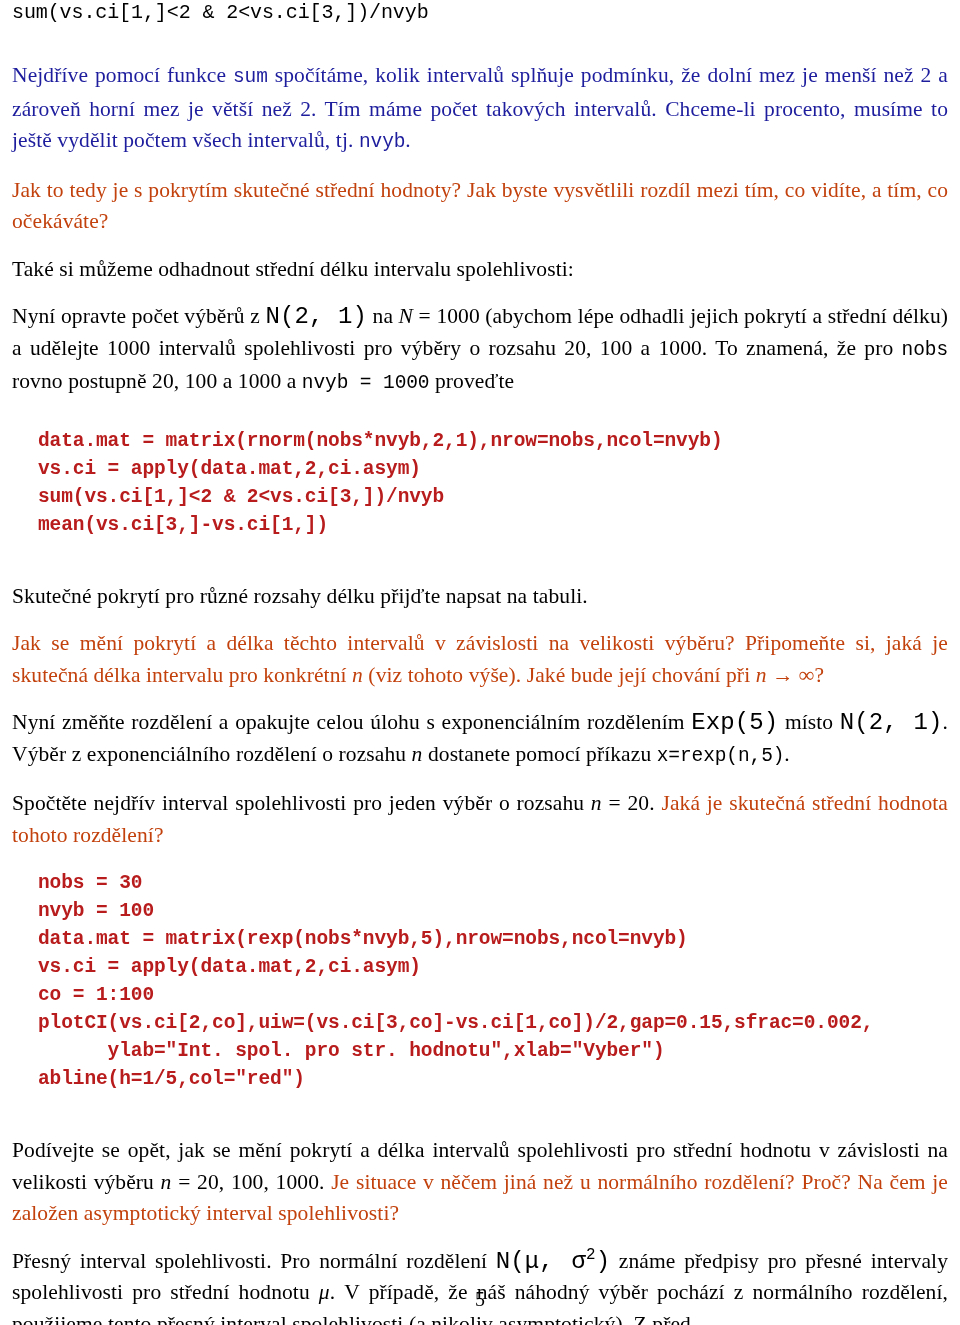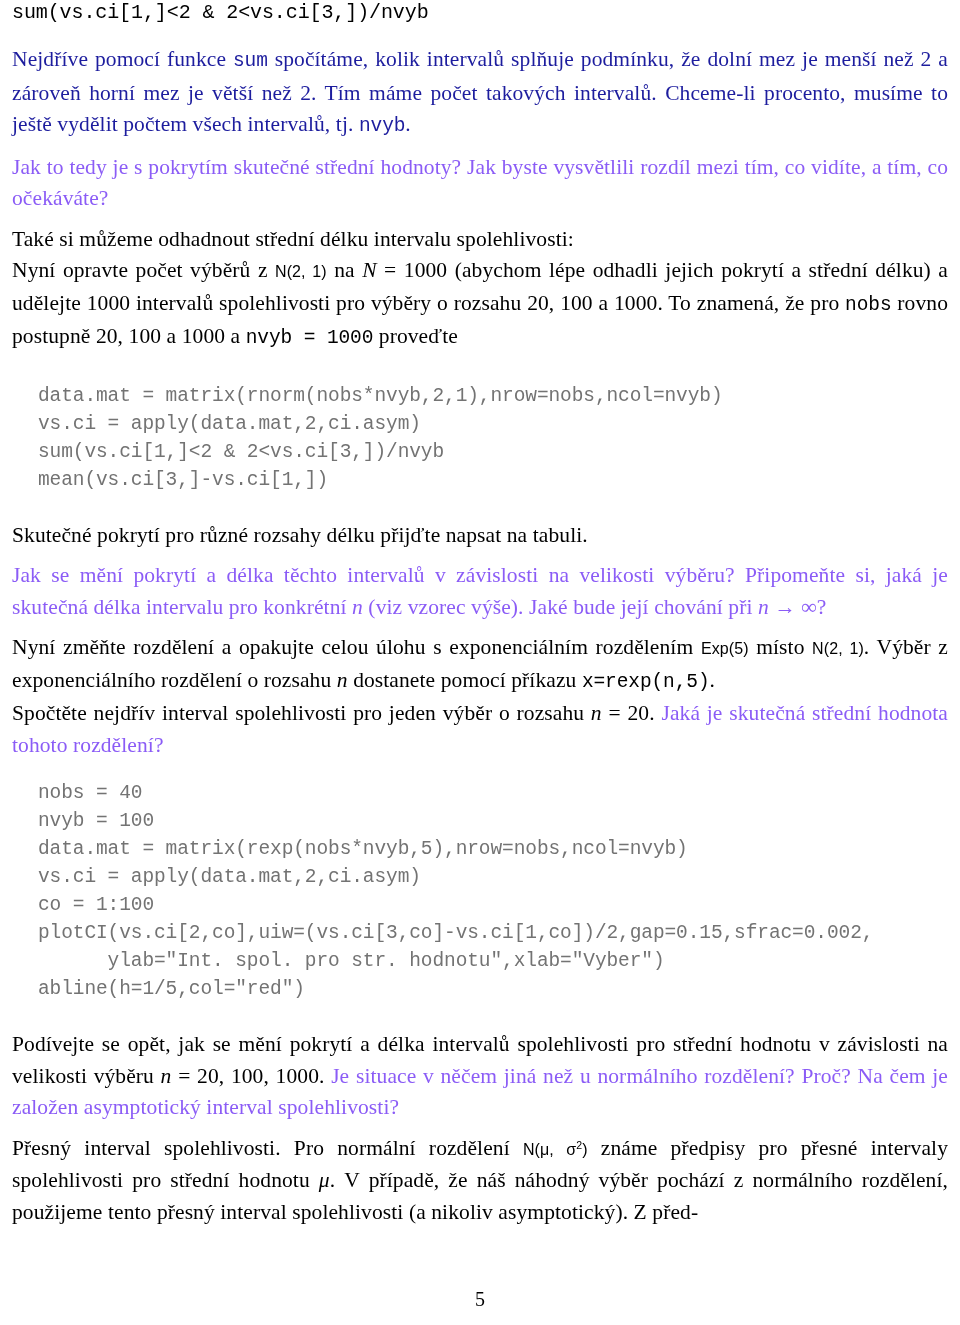--- a/index.html
+++ b/index.html
@@ -27,60 +27,61 @@
     left: 12px;
     top: 0;
     width: 936px;
   }
 
   
   .para {
     font-size: 21.5px;
     line-height: 31.5px;
     text-align: justify;
-    margin: 0 0 9px 0;
+    margin: 16px 0 9px 0;
     letter-spacing: 0.1px;
   }
   .tight { margin-bottom: 0px; }
   .blue { color: #1d1d9e; }
-  .red  { color: #8b5cf6; }
+  .red  { color: #c2410c; }
   .black{ color: #000000; }
 
   .mono {
     font-family: "Liberation Mono", "DejaVu Sans Mono", monospace;
     font-size: 19.5px;
     letter-spacing: -0.1px;
   }
   .codeline {
     font-family: "Liberation Mono", "DejaVu Sans Mono", monospace;
     font-size: 19.5px;
     line-height: 28px;
     white-space: pre;
-    color: #737373;
+    color: #b91c1c;
     letter-spacing: -0.1px;
+    font-weight: bold;
   }
   .codeblock {
     margin: 0;
     padding: 0 0 0 26px;
   }
   .topcode {
     font-family: "Liberation Mono", "DejaVu Sans Mono", monospace;
     font-size: 20px;
     line-height: 26px;
     white-space: pre;
     color: #000000;
     letter-spacing: -0.1px;
   }
   .mathit {
     font-family: "Liberation Serif", "DejaVu Serif", serif;
     font-style: italic;
   }
   .mathsf {
-    font-family: Liberation Sans, sans-serif;
-    font-size: 16px;
+    font-family: Liberation Mono, monospace;
+    font-size: 24px;
   }
   b, .bold { font-weight: normal; }
   sup { font-size: 0.66em; vertical-align: super; line-height: 0; }
   .spacer-md { height: 18px; }
   .spacer-lg { height: 26px; }
 
   .pageno {
     position: absolute;
     left: 0;
     top: 1288px;
@@ -115,31 +116,31 @@
       <div class="codeline">data.mat = matrix(rnorm(nobs*nvyb,2,1),nrow=nobs,ncol=nvyb)</div>
       <div class="codeline">vs.ci = apply(data.mat,2,ci.asym)</div>
       <div class="codeline">sum(vs.ci[1,]&lt;2 &amp; 2&lt;vs.ci[3,])/nvyb</div>
       <div class="codeline">mean(vs.ci[3,]-vs.ci[1,])</div>
     </div>
 
     <div class="spacer-lg"></div>
 
     <p class="para black">Skutečné pokrytí pro různé rozsahy délku přijďte napsat na tabuli.</p>
 
-    <p class="para red"><span>Jak se mění pokrytí a délka těchto intervalů v závislosti na velikosti výběru? Připomeňte si, jaká je skutečná délka intervalu pro konkrétní </span><span class="mathit">n</span><span> (viz vzorec výše). Jaké bude její chování při </span><span class="mathit">n → ∞</span><span>?</span></p>
+    <p class="para red"><span>Jak se mění pokrytí a délka těchto intervalů v závislosti na velikosti výběru? Připomeňte si, jaká je skutečná délka intervalu pro konkrétní </span><span class="mathit">n</span><span> (viz tohoto výše). Jaké bude její chování při </span><span class="mathit">n → ∞</span><span>?</span></p>
 
     <p class="para black tight"><span>Nyní změňte rozdělení a opakujte celou úlohu s </span><b>exponenciálním rozdělením</b><span>&nbsp;</span><span class="mathsf">Exp(5)</span><span> místo </span><span class="mathsf">N(2, 1)</span><span>. Výběr z exponenciálního rozdělení o rozsahu </span><span class="mathit">n</span><span> dostanete pomocí příkazu </span><span class="mono">x=rexp(n,5)</span><span>.</span></p>
 
     <p class="para black tight"><span>Spočtěte nejdřív interval spolehlivosti pro jeden výběr o rozsahu </span><span class="mathit">n</span><span> = 20. </span><span class="red">Jaká je skutečná střední hodnota tohoto rozdělení?</span></p>
 
 
     <div class="spacer-md"></div>
 
     <div class="codeblock">
-      <div class="codeline">nobs = 40</div>
+      <div class="codeline">nobs = 30</div>
       <div class="codeline">nvyb = 100</div>
       <div class="codeline">data.mat = matrix(rexp(nobs*nvyb,5),nrow=nobs,ncol=nvyb)</div>
       <div class="codeline">vs.ci = apply(data.mat,2,ci.asym)</div>
       <div class="codeline">co = 1:100</div>
       <div class="codeline">plotCI(vs.ci[2,co],uiw=(vs.ci[3,co]-vs.ci[1,co])/2,gap=0.15,sfrac=0.002,</div>
       <div class="codeline">      ylab="Int. spol. pro str. hodnotu",xlab="Vyber")</div>
       <div class="codeline">abline(h=1/5,col="red")</div>
     </div>
 
     <div class="spacer-lg"></div>

